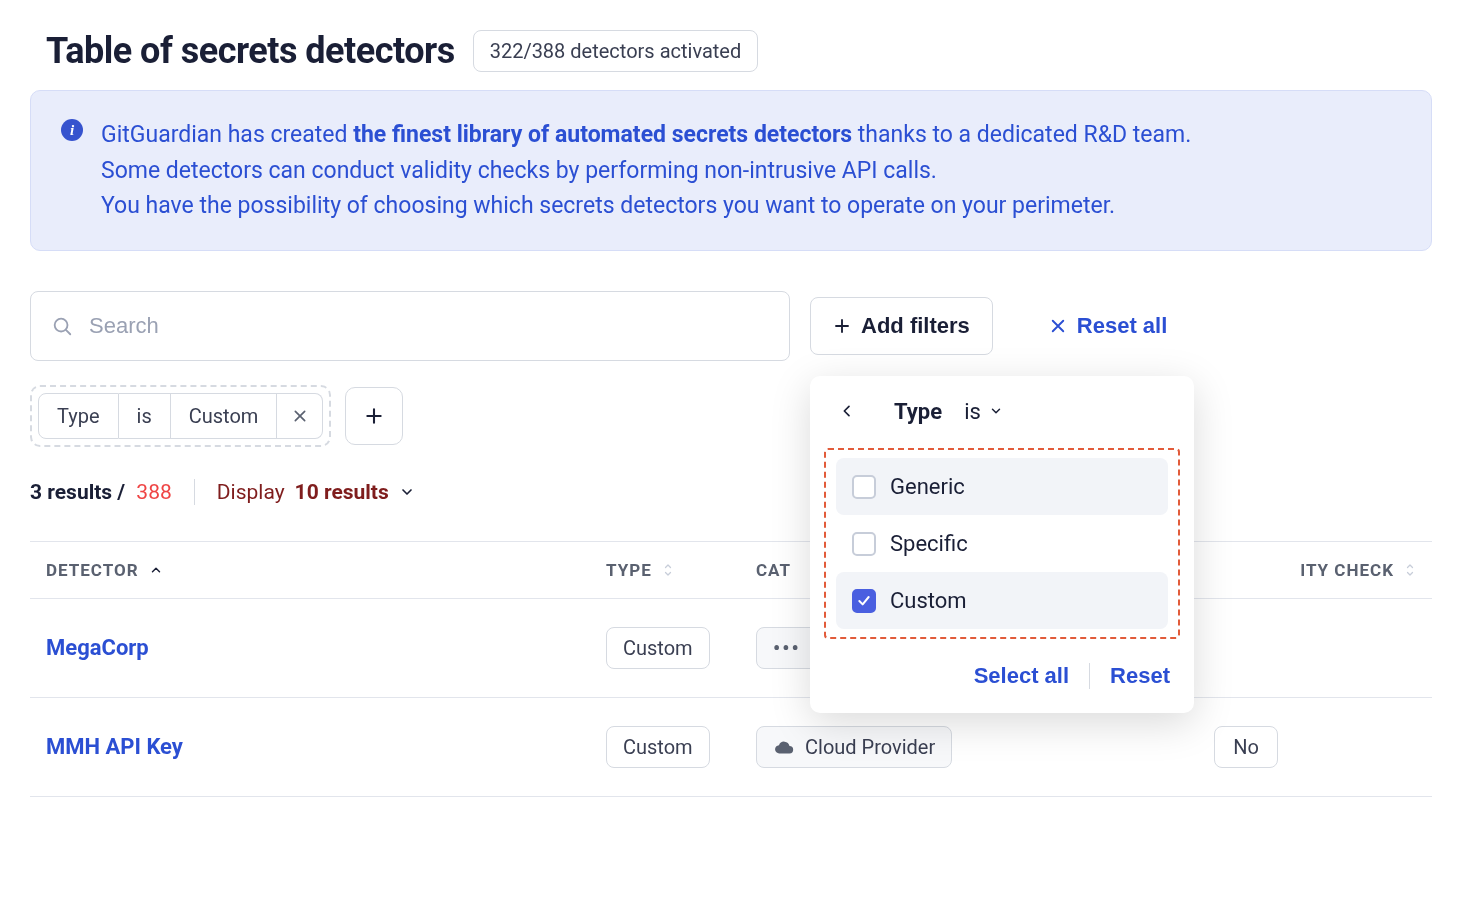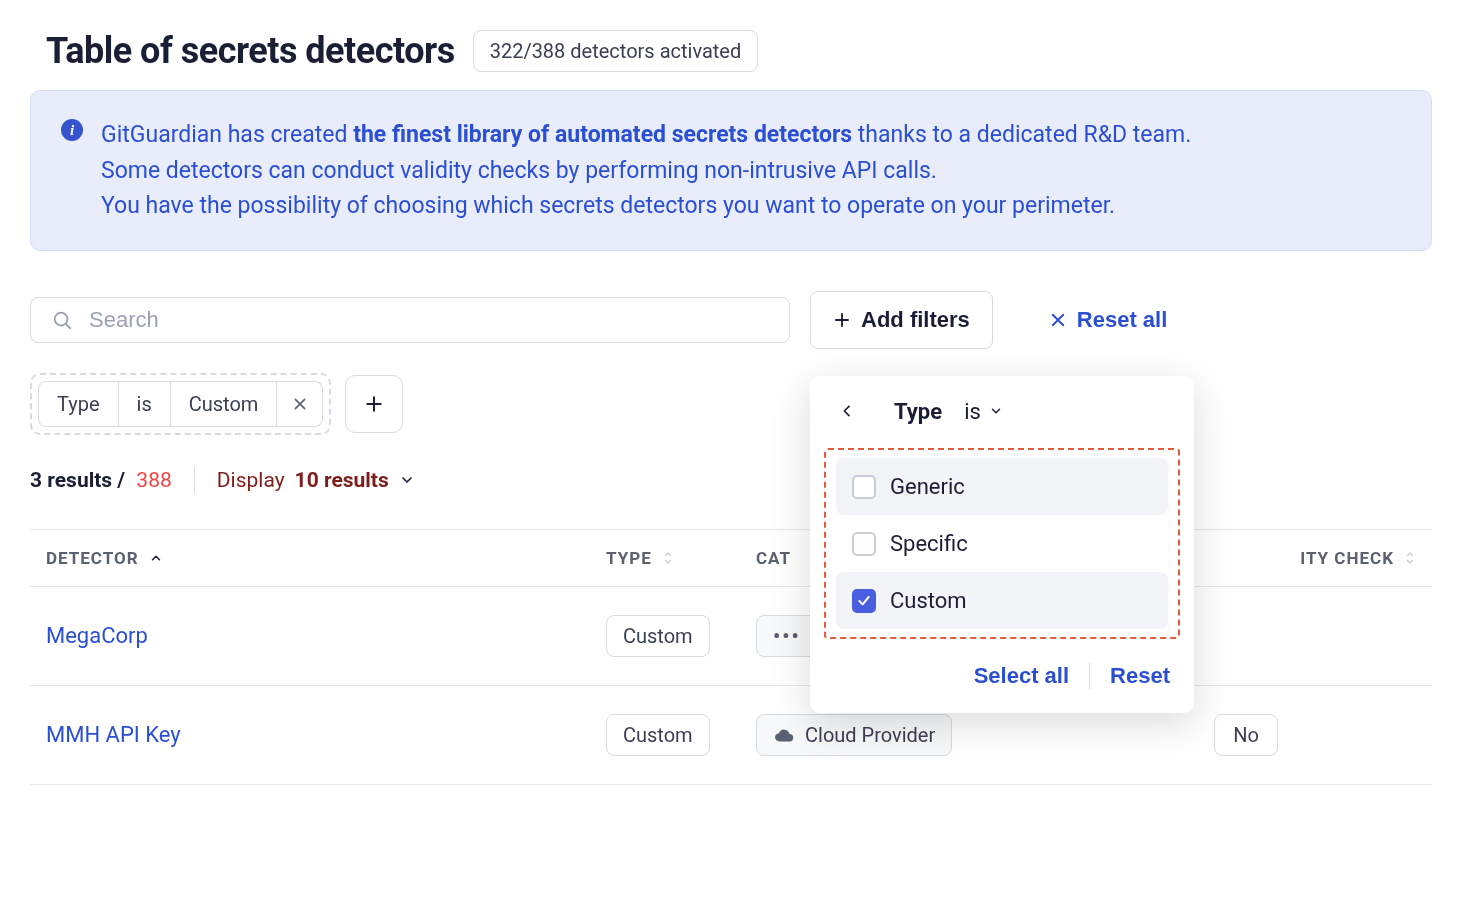--- a/index.html
+++ b/index.html
@@ -7,21 +7,21 @@
   .page { padding: 30px 30px 0 30px; width: 1462px; }
   .header-row { display: flex; align-items: center; gap: 18px; margin-bottom: 18px; }
   .page-title { font-size: 36px; font-weight: 700; letter-spacing: -0.5px; margin-left: 16px; }
   .badge-pill { border: 1px solid #d6dae1; border-radius: 8px; padding: 8px 16px; font-size: 20px; color: #3a3f52; background: #fff; }
   .info-banner { background: #e9edfb; border: 1px solid #d6ddf7; border-radius: 10px; padding: 26px 30px 26px 30px; display: flex; gap: 18px; margin-bottom: 40px; }
   .info-icon-wrap { flex: 0 0 auto; padding-top: 2px; }
   .info-icon { width: 22px; height: 22px; background: #3653ce; border-radius: 50%; color: #fff; display: flex; align-items: center; justify-content: center; font-weight: 700; font-size: 15px; font-style: italic; font-family: Georgia, serif; }
   .info-text { color: #2b4fd3; font-size: 23px; line-height: 1.55; }
   .info-text .bold { font-weight: 700; }
   .controls-row { display: flex; align-items: center; gap: 20px; margin-bottom: 24px; }
-  .search-box { flex: 0 0 760px; display: flex; align-items: center; gap: 14px; border: 1px solid #d6dae1; border-radius: 8px; padding: 0 20px; height: 46px; }
+  .search-box { flex: 0 0 760px; display: flex; align-items: center; gap: 14px; border: 1px solid #d6dae1; border-radius: 8px; padding: 0 20px; height: 70px; }
   .search-box input { border: none; outline: none; font-size: 22px; flex: 1; color: #1a1f36; }
   .search-box input::placeholder { color: #9aa1b3; }
   .icon-svg { display: inline-flex; align-items: center; justify-content: center; }
   .btn { display: inline-flex; align-items: center; gap: 10px; border: 1px solid #d6dae1; border-radius: 8px; background: #fff; padding: 16px 22px; height: 58px; font-size: 22px; font-weight: 600; color: #1a1f36; cursor: pointer; }
   .link-btn { display: inline-flex; align-items: center; gap: 10px; color: #2b4fd3; font-size: 22px; font-weight: 600; cursor: pointer; padding: 0 12px; height: 58px; border: none; background: none; }
   .chips-row { display: flex; align-items: center; gap: 14px; margin-bottom: 32px; }
   .chip-group { display: flex; align-items: stretch; border: 2px dashed #d6dae1; border-radius: 10px; padding: 6px; gap: 6px; }
   .chip-seg { display: flex; align-items: center; padding: 0 18px; height: 46px; border: 1px solid #d6dae1; background: #fff; font-size: 20px; color: #3a3f52; }
   .chip-seg.first { border-top-left-radius: 8px; border-bottom-left-radius: 8px; }
   .chip-seg + .chip-seg { border-left: none; }
@@ -33,21 +33,21 @@
   .meta-light { color: #ef4444; text-align: right; }
   .vsep { width: 1px; height: 26px; background: #d6dae1; }
   .display-sel { display: flex; align-items: center; gap: 10px; color: #7f1d1d; cursor: pointer; }
   .display-sel .val { font-weight: 700; }
   .table { width: 100%; border-collapse: collapse; }
   .table th { text-align: left; font-size: 17px; letter-spacing: 1px; color: #5a6170; font-weight: 700; padding: 18px 16px; border-bottom: 1px solid #e2e5ec; border-top: 1px solid #e2e5ec; text-transform: uppercase; }
   .th-inner { display: flex; align-items: center; gap: 10px; }
   .th-right .th-inner { justify-content: flex-end; }
   .sort-icon { color: #9aa1b3; }
   .table td { padding: 28px 16px; border-bottom: 1px solid #e2e5ec; font-size: 22px; vertical-align: middle; }
-  .cell-link { color: #2b4fd3; font-weight: 400; }
+  .cell-link { color: #2b4fd3; font-weight: 700; }
   .tag { display: inline-flex; align-items: center; gap: 10px; border: 1px solid #d6dae1; border-radius: 8px; padding: 8px 16px; font-size: 20px; color: #3a3f52; background: #fff; }
   .tag.cat { background: #f7f8fa; }
   .cloud-ico { color: #5a6170; }
   .no-pill { display: inline-flex; align-items: center; justify-content: center; border: 1px solid #d6dae1; border-radius: 8px; padding: 8px 18px; font-size: 20px; color: #3a3f52; background: #fff; }
 
   
   .popover { position: absolute; top: 376px; left: 810px; width: 384px; background: #fff; border-radius: 10px; box-shadow: 0 10px 40px rgba(0,0,0,0.15); z-index: 50; }
   .pop-head { display: flex; align-items: center; gap: 14px; padding: 20px 22px 10px 22px; }
   .pop-back { width: 30px; height: 30px; display: flex; align-items: center; justify-content: center; cursor: pointer; color: #1a1f36; }
   .pop-title { font-size: 22px; font-weight: 700; margin-left: 18px; }

